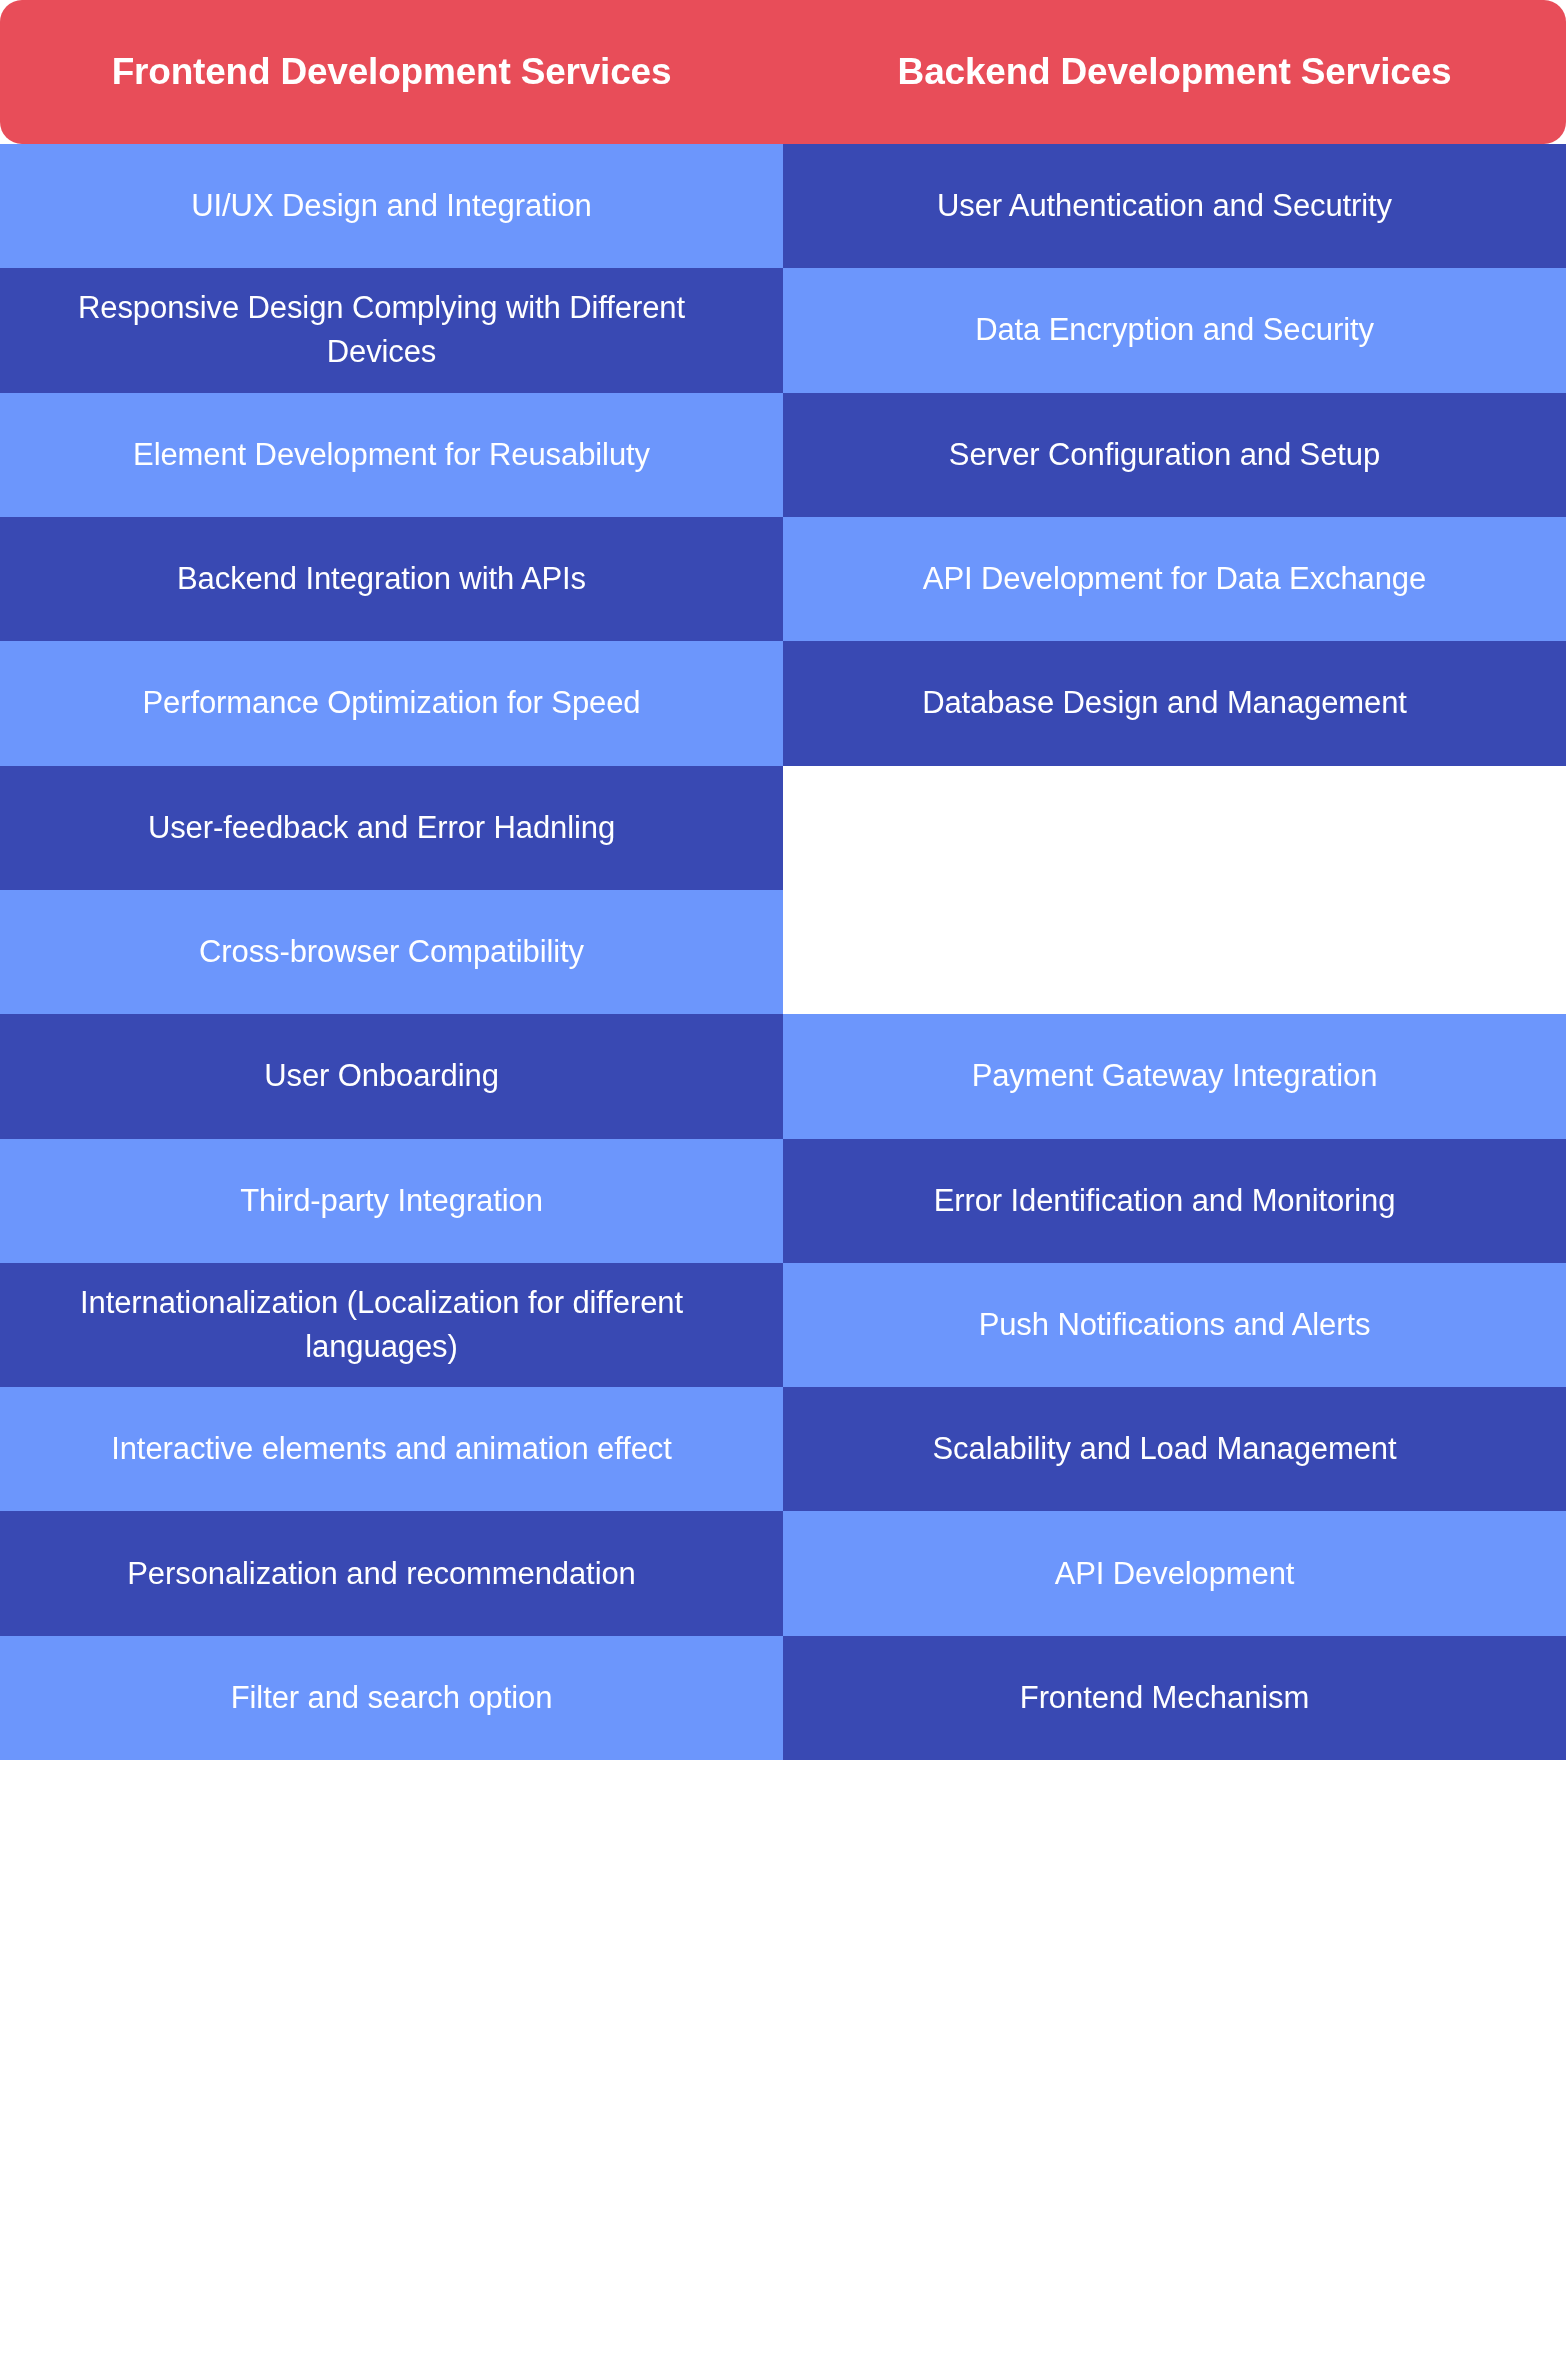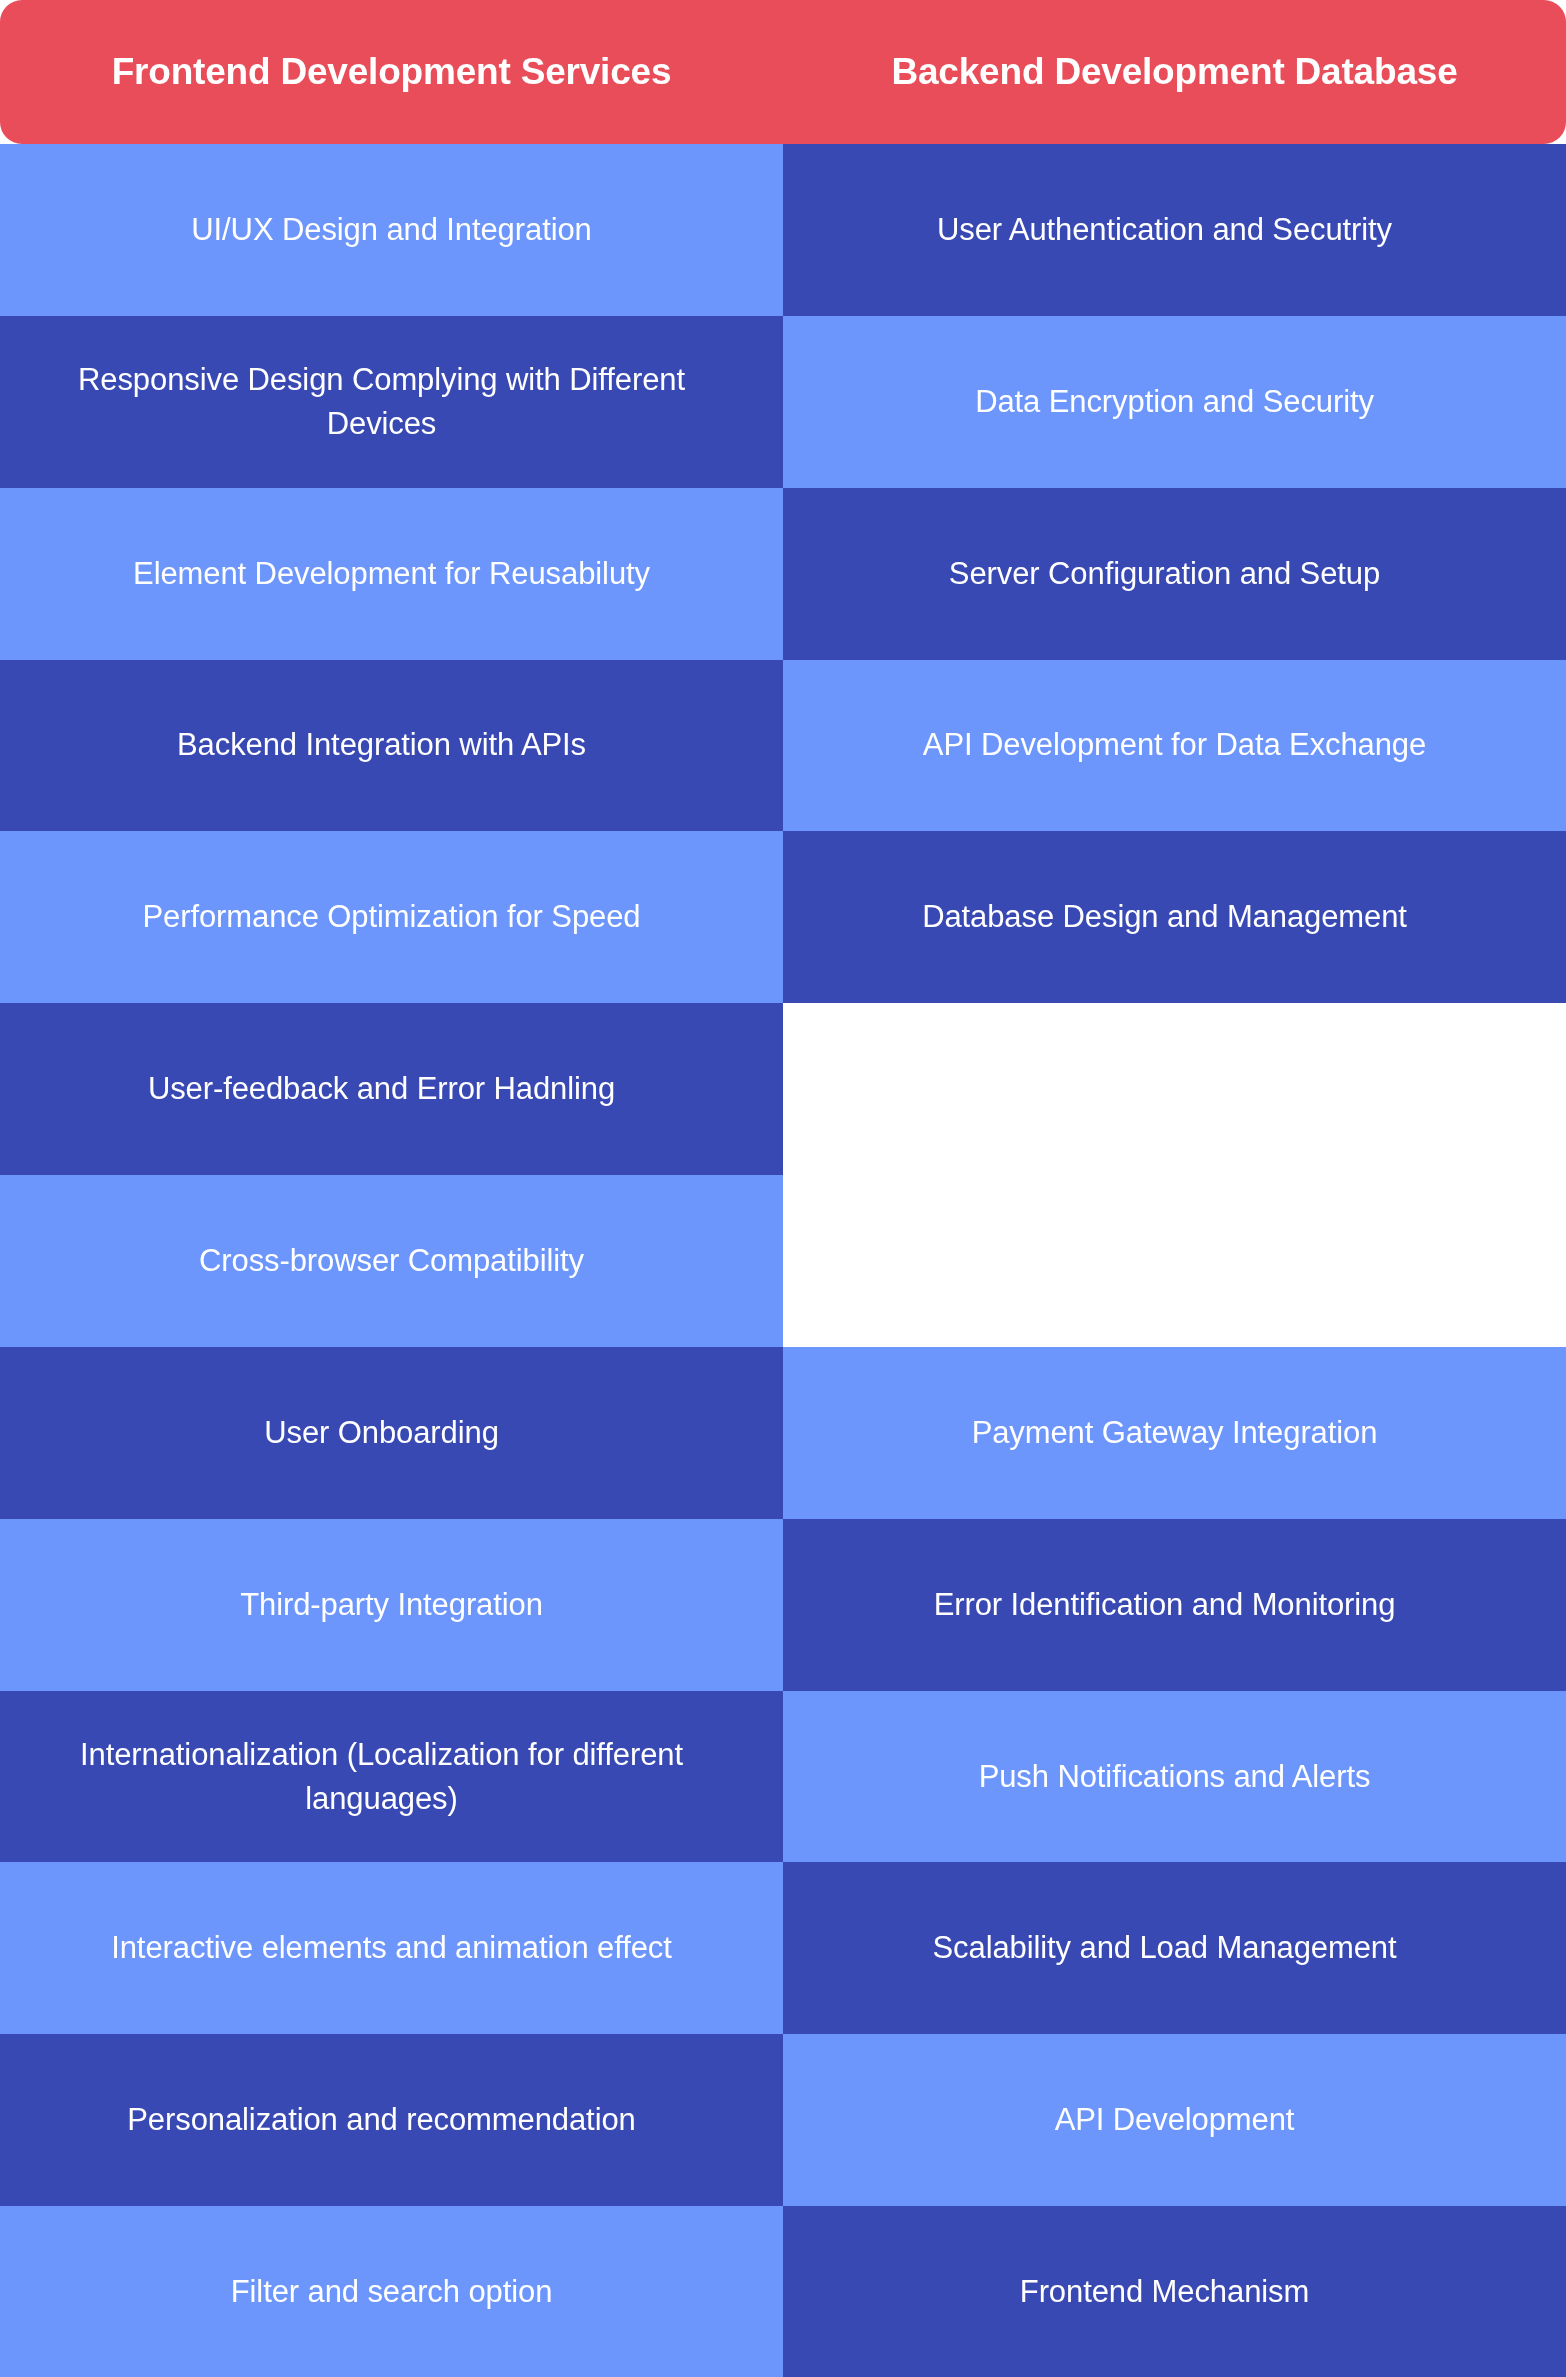--- a/index.html
+++ b/index.html
@@ -45,21 +45,21 @@
     line-height: 1.15;
     text-align: center;
     letter-spacing: -0.2px;
   }
 
   
   .body-grid {
     display: flex;
     flex-direction: column;
     width: 100%;
-    height: 2234px;
+    height: 1616px;
   }
   .row {
     display: flex;
     width: 100%;
     flex: 1 1 0;
     min-height: 0;
   }
   .cell {
     flex: 0 0 50%;
     width: 50%;
@@ -85,21 +85,21 @@
 </head>
 <body>
 
 <div class="sheet">
 
   <div class="header-row">
     <div class="header-cell">
       <span class="htext">Frontend Development Services</span>
     </div>
     <div class="header-cell">
-      <span class="htext">Backend Development Database</span>
+      <span class="htext">Backend Development Services</span>
     </div>
   </div>
 
   <div class="body-grid">
 
     <div class="row">
       <div class="cell light">
         <span class="ctext">UI/UX Design and Integration</span>
       </div>
       <div class="cell dark">

